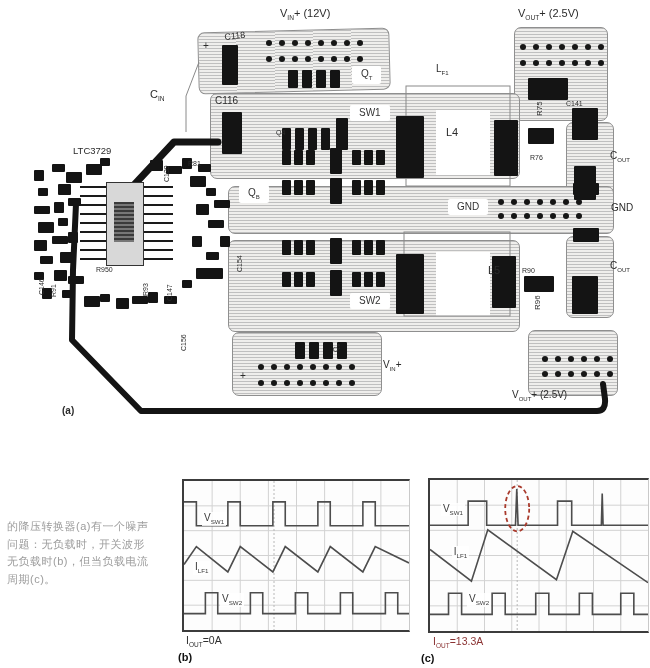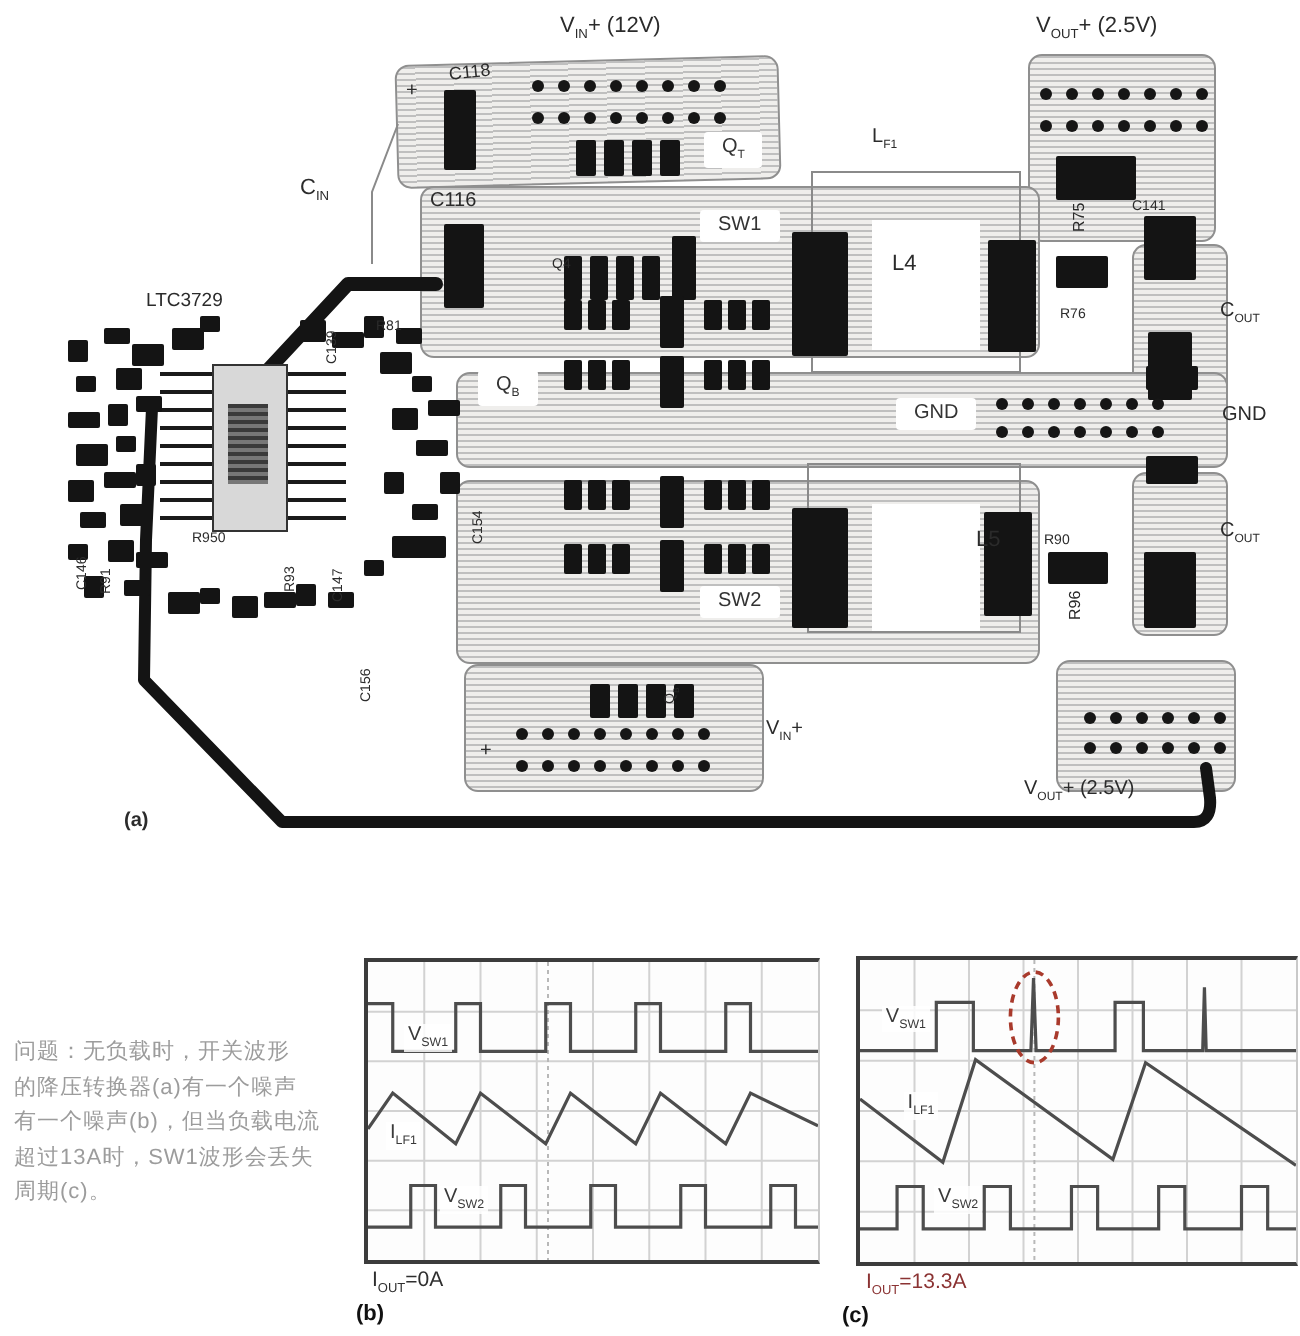--- a/index.html
+++ b/index.html
@@ -312,24 +312,23 @@
         <span class="pcb-label" style="left: 38px; top: 295px; font-size: 7px; transform: rotate(-90deg);">C146</span>
         <span class="pcb-label" style="left: 180px; top: 351px; font-size: 7px; transform: rotate(-90deg);">C156</span>
         <span class="pcb-label" style="left: 332px; top: 352px; font-size: 7px; transform: rotate(-90deg);">Q<sub>B</sub></span>
         <span class="pcb-label" style="left: 276px; top: 129px; font-size: 7px;">Q4</span>
         <span class="pcb-label" style="left: 203px; top: 41px; font-size: 10px;">+</span>
         <span class="pcb-label" style="left: 240px; top: 371px; font-size: 10px;">+</span>
       </div>
   </div>
 
   <div id="caption">
+      <div>的降压转换器(a)有一个噪声</div>
       <div>问题：无负载时，开关波形</div>
-      <div>的降压转换器(a)有一个噪声</div>
-      <div>有一个噪声(b)，但当负载电流</div>
-      <div>超过13A时，SW1波形会丢失</div>
+      <div>无负载时(b)，但当负载电流</div>
       <div>周期(c)。</div>
     </div>
 
   <div class="scope" id="scope-b">
     <div class="plot">
         <svg viewBox="0 0 100 100" preserveAspectRatio="none">
           <line x1="12.5" y1="0" x2="12.5" y2="100" stroke="#d2d2d2" stroke-width="1" vector-effect="non-scaling-stroke"></line>
           <line x1="25" y1="0" x2="25" y2="100" stroke="#d2d2d2" stroke-width="1" vector-effect="non-scaling-stroke"></line>
           <line x1="37.5" y1="0" x2="37.5" y2="100" stroke="#d2d2d2" stroke-width="1" vector-effect="non-scaling-stroke"></line>
           <line x1="50" y1="0" x2="50" y2="100" stroke="#d2d2d2" stroke-width="1" vector-effect="non-scaling-stroke"></line>

